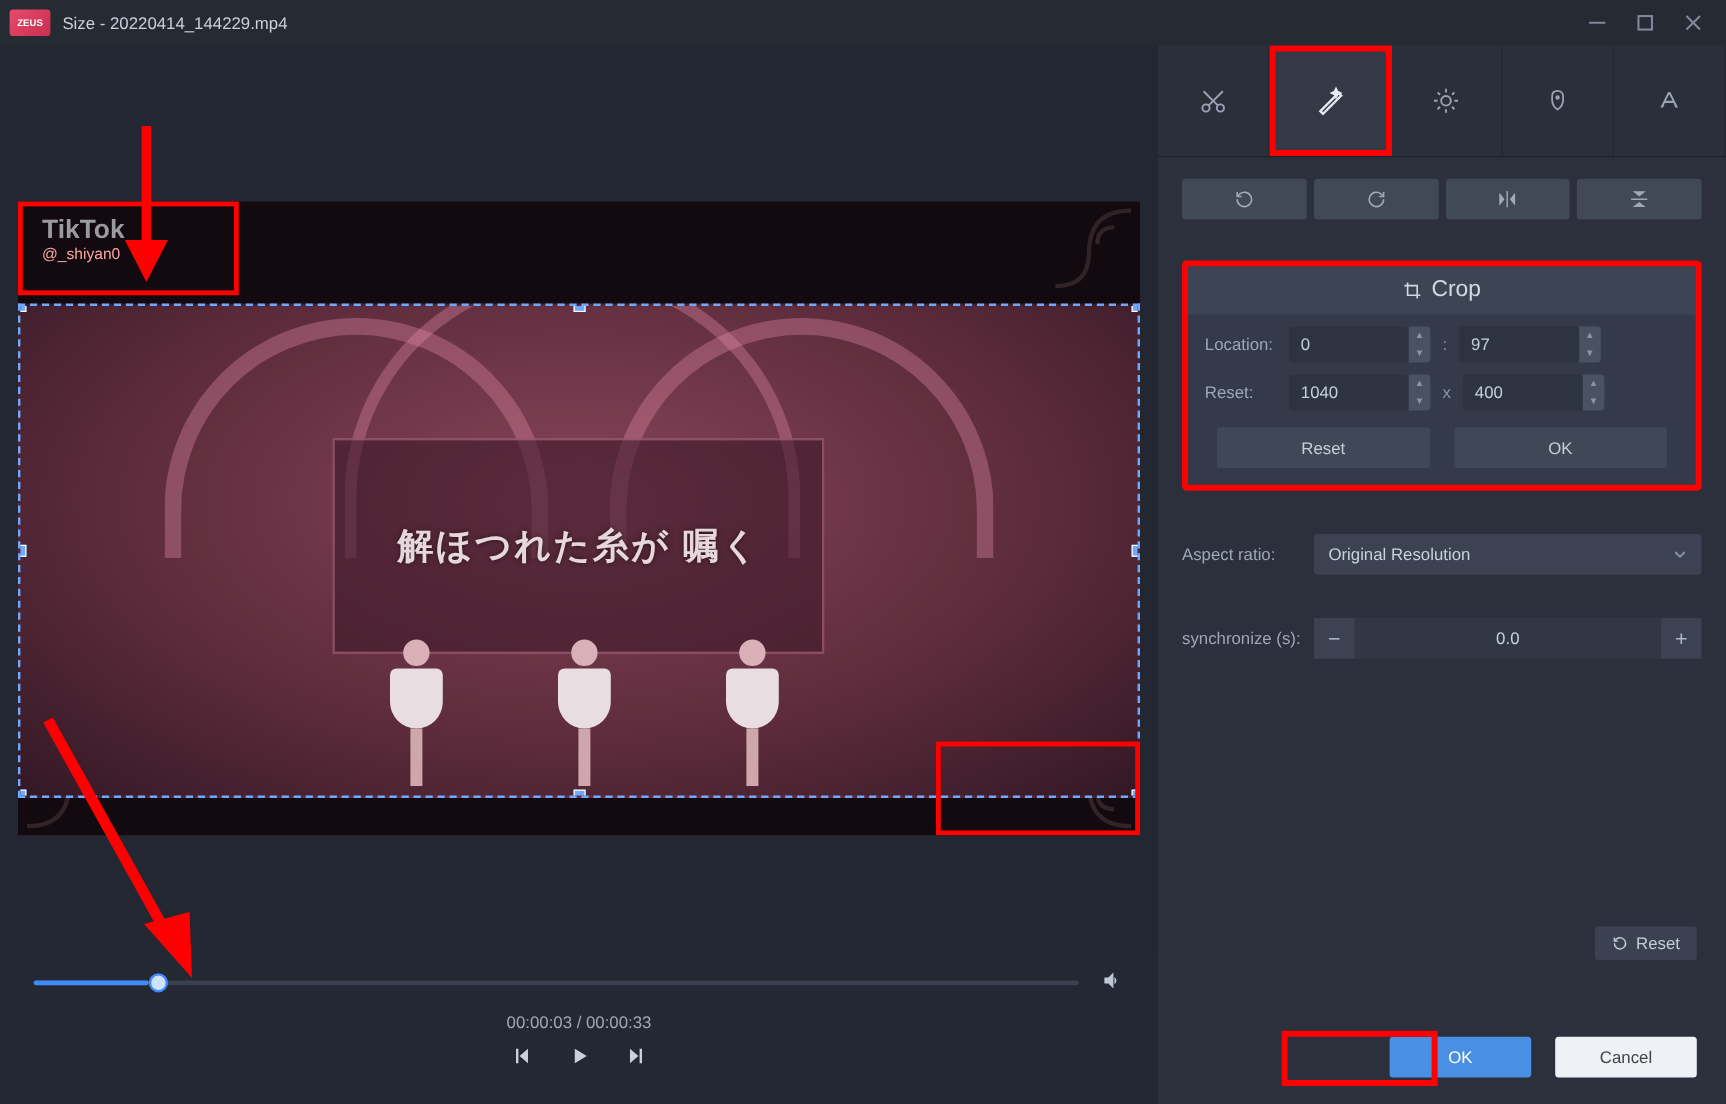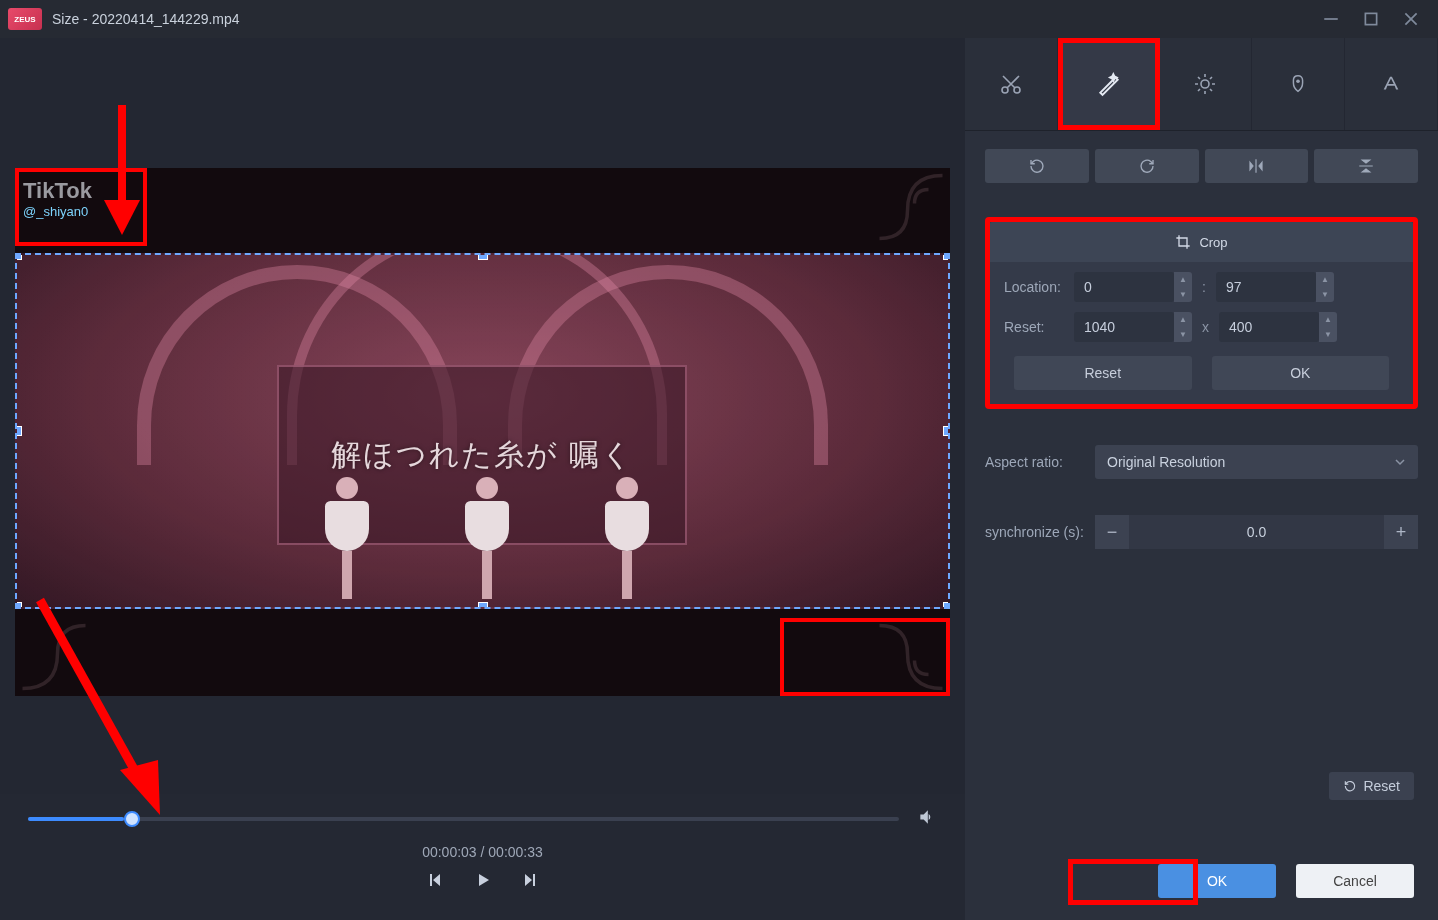--- a/index.html
+++ b/index.html
@@ -51,26 +51,27 @@
   }
   .video-frame {
     position: absolute;
     left: 15px; top: 130px;
     width: 935px; height: 528px;
     background: #120a0e;
   }
   .crop-region {
     position: absolute;
     left: 15px; top: 215px;
-    width: 935px; height: 356px;
+    width: 935px; height: 412px;
     border: 2px dashed #6ea8ff;
     background:
       linear-gradient(0deg, rgba(100,40,60,0.15), rgba(100,40,60,0.15)),
       radial-gradient(ellipse at 50% 40%, #8d4a5f 0%, #5a2b3a 60%, #2a1520 100%);
     overflow: hidden;
+    font-weight: bold;
   }
   .stage-arch {
     position:absolute; border:14px solid rgba(230,140,170,0.35);
     border-bottom:none; border-radius: 260px 260px 0 0;
   }
   .subtitle-text {
     position: absolute;
     top: 180px; left: 0; right: 0;
     text-align: center;
     color: #e5d7db;
@@ -82,27 +83,27 @@
     position:absolute; bottom: 0;
     width: 60px; height: 130px;
   }
   .dancer .head { width:22px;height:22px;border-radius:50%;background:#d9b0b8;margin:0 auto; }
   .dancer .body { width:44px;height:50px;background:#e8dde0;border-radius:6px 6px 24px 24px;margin:2px auto 0; }
   .dancer .legs { width:10px;height:48px;background:#cfa6ae;margin:0 auto; }
   .crop-handle {
     position:absolute; width:10px; height:10px; background:#6ea8ff; border:1px solid #fff;
   }
   .watermark-box {
-    position:absolute; left:15px; top:130px; width:132px; height:78px;
+    position:absolute; left:15px; top:130px; width:184px; height:78px;
     border:4px solid #ff0000;
     color:#9a9aa0; font-size:22px; font-weight:bold;
-    padding:6px 4px 0 4px;
+    padding:6px 4px 0 16px;
     z-index:5;
   }
-  .watermark-box .sub { font-size:13px; color:#7dd3fc; font-weight:normal; }
+  .watermark-box .sub { font-size:13px; color:#fca5a5; font-weight:normal; }
   .corner-red-box {
     position:absolute; right:15px; bottom:0; width:170px; height:78px;
     border:4px solid #ff0000; z-index:5;
   }
   .corner-deco {
     position:absolute; width:70px; height:70px; opacity:0.35;
   }
   .corner-deco svg { width:100%; height:100%; }
   .timeline-row {
     height: 50px;
@@ -155,21 +156,21 @@
   .red-arrow { position:absolute; pointer-events:none; z-index:20; }
   .crop-panel {
     margin-top: 34px;
     background:#343a49; border-radius:4px;
     border:5px solid #ff0000;
     padding-bottom:10px;
   }
   .crop-header {
     background:#3d4555; height:40px;
     display:flex; align-items:center; justify-content:center; gap:8px;
-    color:#d2d9e6; font-size:13px;
+    color:#d2d9e6; font-size:19px;
     border-radius:2px 2px 0 0;
   }
   .crop-row {
     display:flex; align-items:center; padding:10px 14px 0 14px; font-size:14px;
     color:#9da7b8;
   }
   .crop-row .lbl { width:70px; }
   .num-input {
     background:#2d3340; border:none; border-radius:3px;
     height:30px; width:100px; color:#c6cedc; padding:0 10px; font-size:14px;

